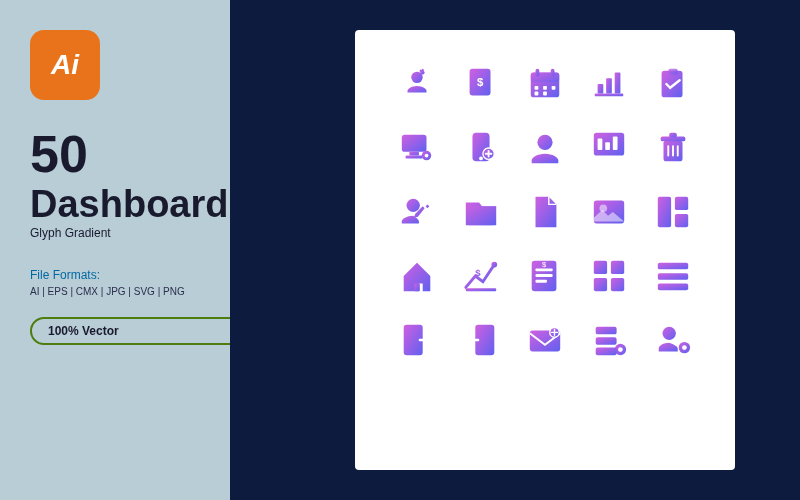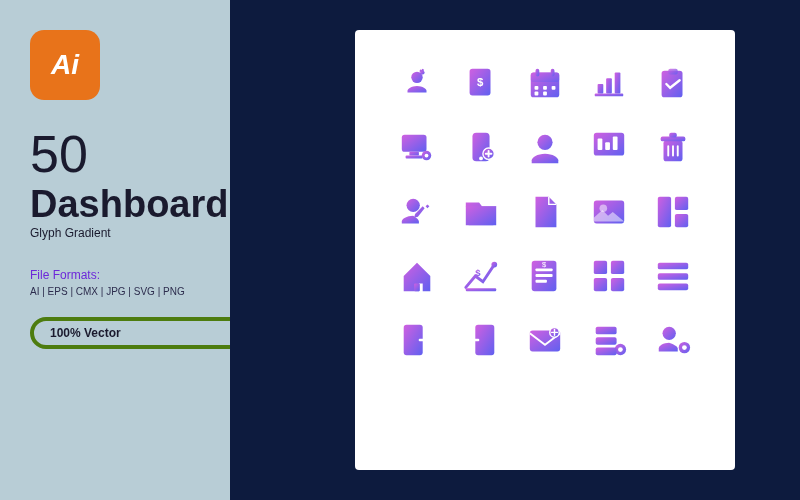--- a/index.html
+++ b/index.html
@@ -35,21 +35,21 @@
 
     .ai-badge span {
       color: white;
       font-size: 28px;
       font-weight: bold;
       font-style: italic;
     }
 
     .count-text {
       font-size: 52px;
-      font-weight: 400;
+      font-weight: 700;
       color: #1a1a2e;
       line-height: 1;
       margin-bottom: 4px;
     }
 
     .title-text {
       font-size: 38px;
       font-weight: 900;
       color: #1a1a2e;
       line-height: 1.1;
@@ -58,35 +58,35 @@
 
     .subtitle-text {
       font-size: 12px;
       color: #1a1a2e;
       margin-bottom: 28px;
       font-weight: 400;
     }
 
     .formats-label {
       font-size: 12px;
-      color: #6d28d9;
+      color: #0369a1;
       margin-bottom: 4px;
       font-weight: 500;
     }
 
     .formats-list {
       font-size: 10px;
       color: #2d2d4e;
       margin-bottom: 20px;
       font-weight: 500;
     }
 
     .vector-badge {
       display: inline-block;
-      border: 4px solid #4d7c0f;
+      border: 2px solid #4d7c0f;
       border-radius: 20px;
       padding: 5px 16px;
       font-size: 12px;
       color: #1a1a2e;
       font-weight: 600;
     }
 
     
     .dark-corner {
       position: absolute;

